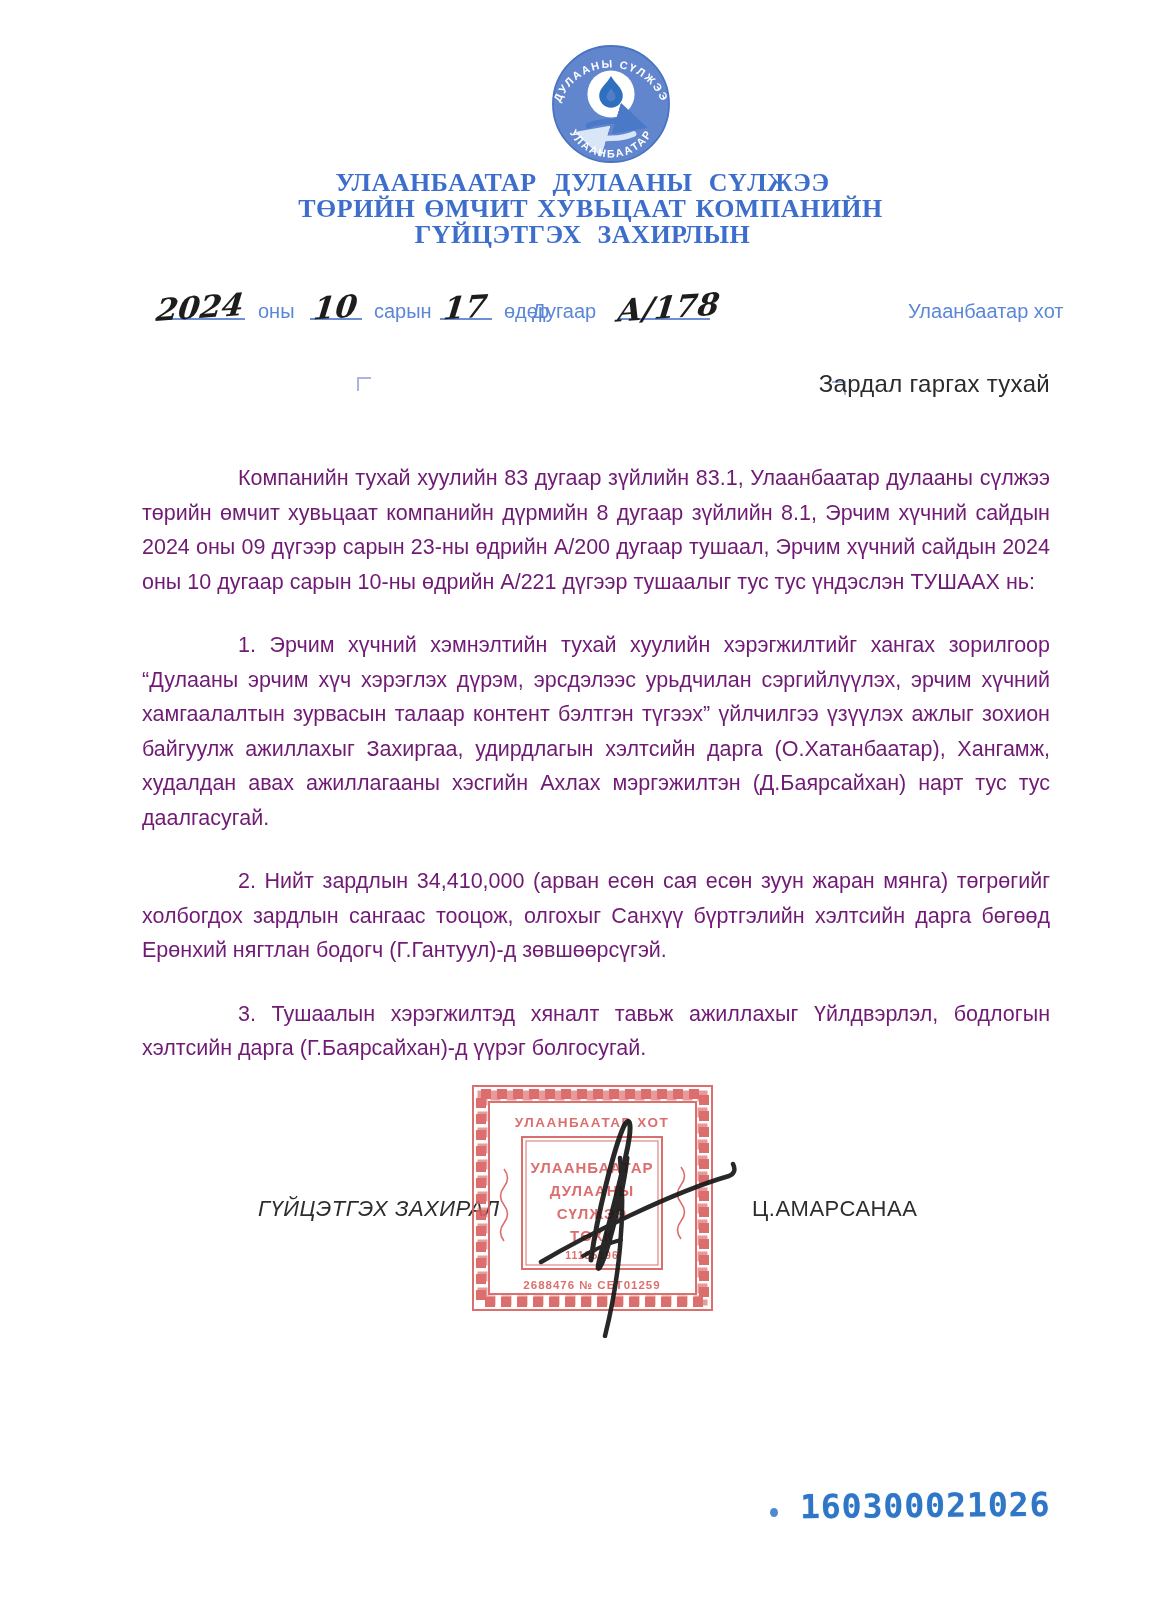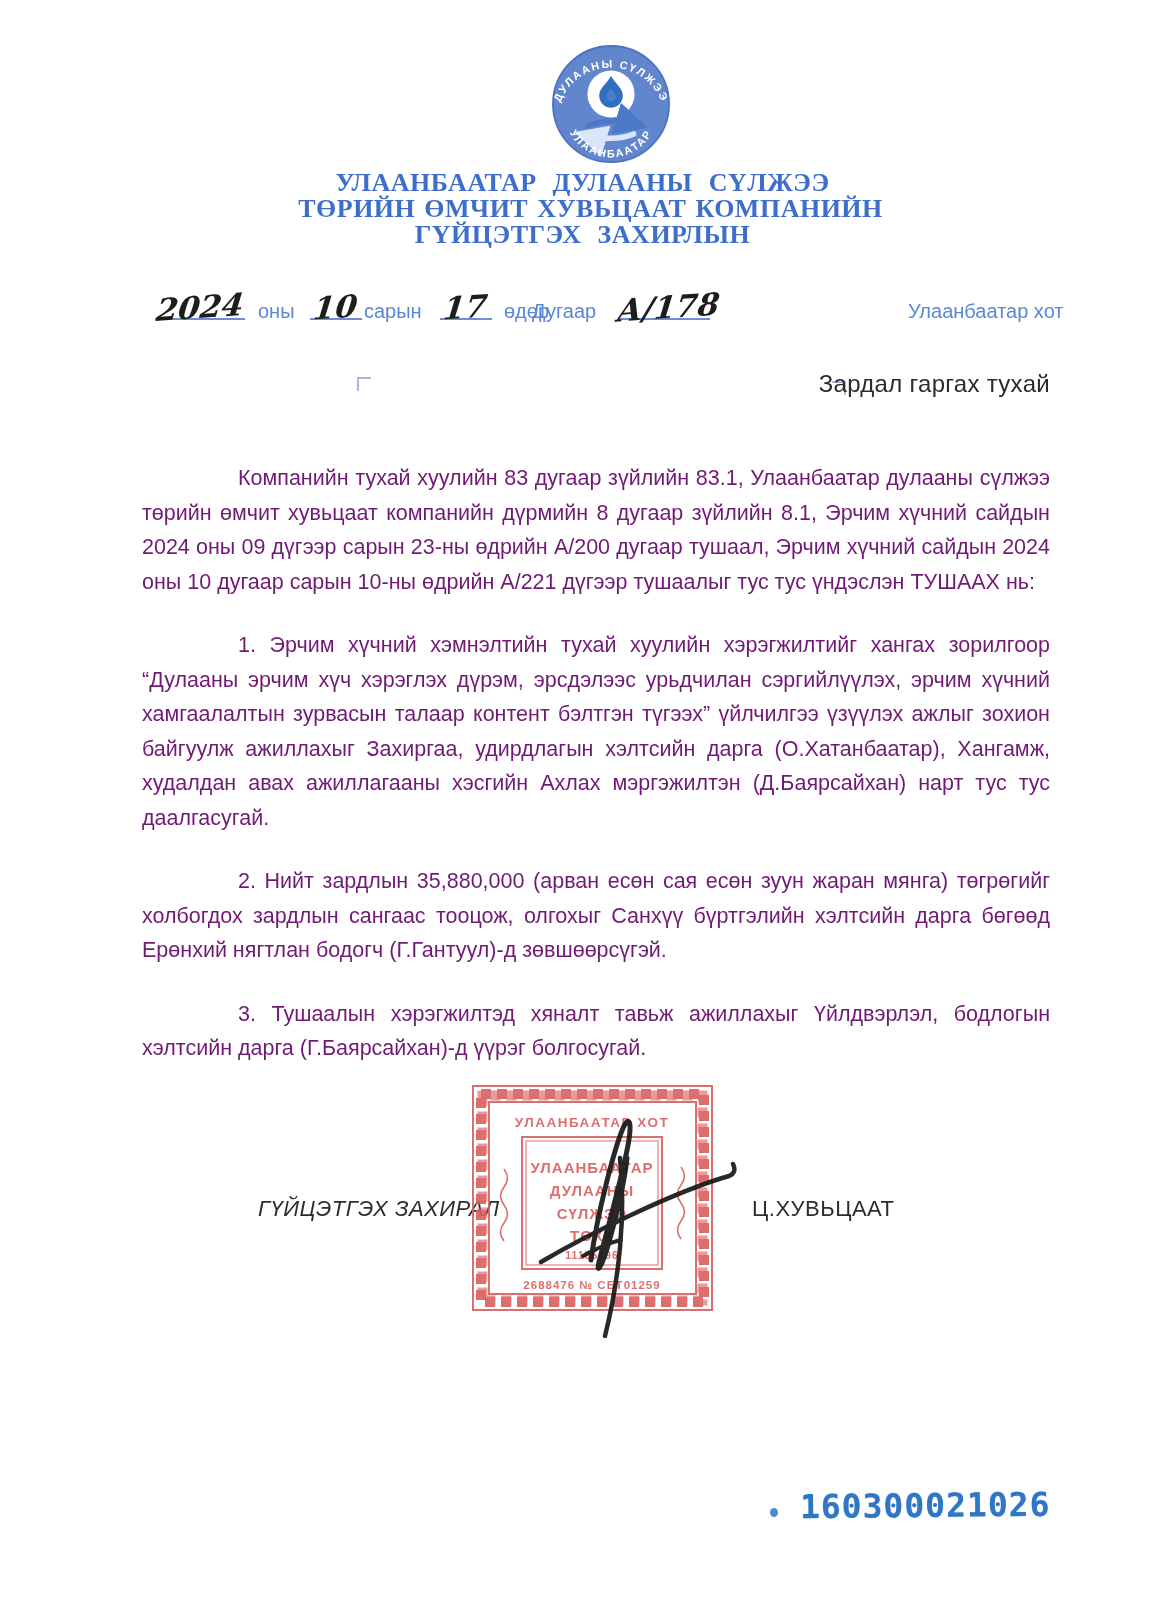--- a/index.html
+++ b/index.html
@@ -122,38 +122,38 @@
   <div class="letterhead">
     <div class="l1">УЛААНБААТАР ДУЛААНЫ СҮЛЖЭЭ</div>
     <div class="l2">ТӨРИЙН ӨМЧИТ ХУВЬЦААТ КОМПАНИЙН</div>
     <div class="l3">ГҮЙЦЭТГЭХ ЗАХИРЛЫН</div>
   </div>
 
   <div class="dateline">
     <span class="fill" style="left:155px;width:90px;"><span class="hw">2024</span></span>
     <span class="dl-label" style="left:258px;">оны</span>
     <span class="fill" style="left:310px;width:52px;"><span class="hw">10</span></span>
-    <span class="dl-label" style="left:364px;">сарын</span>
+    <span class="dl-label" style="left:374px;">сарын</span>
     <span class="fill" style="left:440px;width:52px;"><span class="hw">17</span></span>
     <span class="dl-label" style="left:504px;">өдөр</span>
 
     <span class="dl-label" style="left:532px;">Дугаар</span>
     <span class="fill" style="left:618px;width:92px;"><span class="hw">А/178</span></span>
 
     <span class="dl-label" style="left:908px;">Улаанбаатар хот</span>
   </div>
 
   <div class="cropmark tl"></div>
   <div class="cropmark tr"></div>
   <div class="subject">Зардал гаргах тухай</div>
 
   <div class="body-text">
     <p>Компанийн тухай хуулийн 83 дугаар зүйлийн 83.1, Улаанбаатар дулааны сүлжээ төрийн өмчит хувьцаат компанийн дүрмийн 8 дугаар зүйлийн 8.1, Эрчим хүчний сайдын 2024 оны 09 дүгээр сарын 23-ны өдрийн А/200 дугаар тушаал, Эрчим хүчний сайдын 2024 оны 10 дугаар сарын 10-ны өдрийн А/221 дүгээр тушаалыг тус тус үндэслэн ТУШААХ нь:</p>
     <p>1. Эрчим хүчний хэмнэлтийн тухай хуулийн хэрэгжилтийг хангах зорилгоор “Дулааны эрчим хүч хэрэглэх дүрэм, эрсдэлээс урьдчилан сэргийлүүлэх, эрчим хүчний хамгаалалтын зурвасын талаар контент бэлтгэн түгээх” үйлчилгээ үзүүлэх ажлыг зохион байгуулж ажиллахыг Захиргаа, удирдлагын хэлтсийн дарга (О.Хатанбаатар), Хангамж, худалдан авах ажиллагааны хэсгийн Ахлах мэргэжилтэн (Д.Баярсайхан) нарт тус тус даалгасугай.</p>
-    <p>2. Нийт зардлын 35,880,000 (арван есөн сая есөн зуун жаран мянга) төгрөгийг холбогдох зардлын сангаас тооцож, олгохыг Санхүү бүртгэлийн хэлтсийн дарга бөгөөд Ерөнхий нягтлан бодогч (Г.Гантуул)-д зөвшөөрсүгэй.</p>
+    <p>2. Нийт зардлын 34,410,000 (арван есөн сая есөн зуун жаран мянга) төгрөгийг холбогдох зардлын сангаас тооцож, олгохыг Санхүү бүртгэлийн хэлтсийн дарга бөгөөд Ерөнхий нягтлан бодогч (Г.Гантуул)-д зөвшөөрсүгэй.</p>
     <p>3. Тушаалын хэрэгжилтэд хяналт тавьж ажиллахыг Үйлдвэрлэл, бодлогын хэлтсийн дарга (Г.Баярсайхан)-д үүрэг болгосугай.</p>
   </div>
 
   <svg class="stamp" viewBox="0 0 245 230">
     <g stroke="#d95f5f" fill="none">
       <rect x="3" y="3" width="239" height="224" stroke-width="2"></rect>
       <rect x="11" y="11" width="223" height="208" stroke-width="10" stroke-dasharray="10 6"></rect>
       <rect x="12.5" y="12.5" width="220" height="205" stroke-width="10" stroke-dasharray="10 6" stroke-dashoffset="8" opacity=".7"></rect>
       <rect x="19" y="19" width="207" height="192" stroke-width="2"></rect>
       <rect x="52" y="54" width="140" height="132" stroke-width="2"></rect>
@@ -176,19 +176,19 @@
     <g stroke="#181818" fill="none" stroke-linecap="round" stroke-linejoin="round" opacity=".93">
       <path d="M68,150 C74,105 92,35 101,16 C107,5 110,14 103,45 C94,86 82,128 76,152 C73,164 78,160 86,132 C95,100 102,66 104,48" stroke-width="5"></path>
       <path d="M18,152 C62,126 150,82 206,66 C211,64 213,60 210,54" stroke-width="4.5"></path>
       <path d="M97,48 C103,105 96,170 82,226" stroke-width="4.5"></path>
       <path d="M60,146 C70,140 88,132 98,130" stroke-width="4"></path>
     </g>
   </svg>
 
   <div class="sig-row">
     <span class="sig-title">ГҮЙЦЭТГЭХ ЗАХИРАЛ</span>
-    <span class="sig-name">Ц.ХУВЬЦААТ</span>
+    <span class="sig-name">Ц.АМАРСАНАА</span>
   </div>
 
   <div class="reg-dot"></div>
   <div class="reg-number">160300021026</div>
 
 </div>
 
 </body></html>

